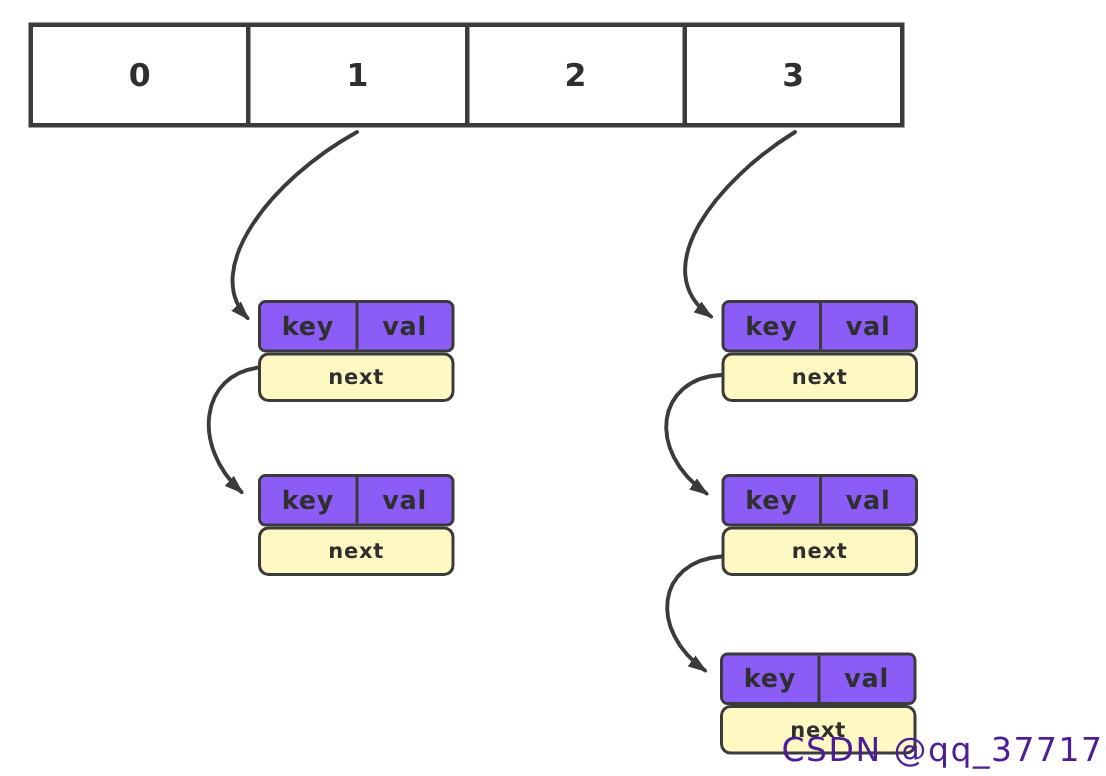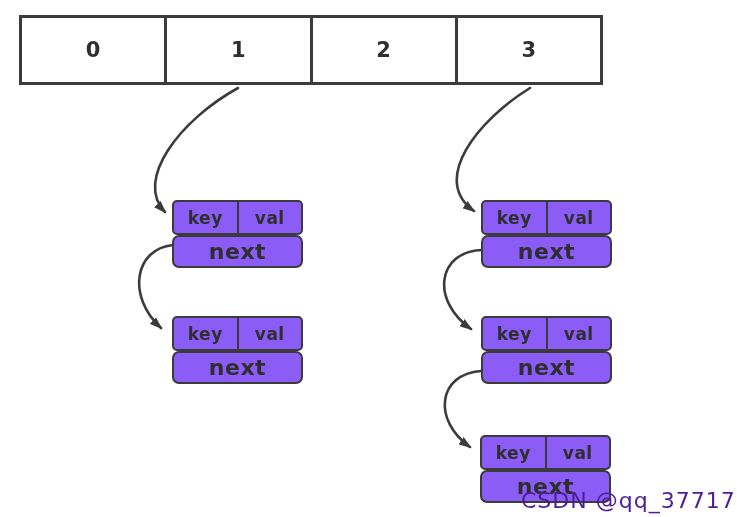--- a/index.html
+++ b/index.html
@@ -40,22 +40,22 @@
   .kv-cell{
     flex:1;display:flex;align-items:center;justify-content:center;
     font-size:17px;font-weight:bold;letter-spacing:0.5px;
     box-sizing:border-box;
   }
   .kv-cell.key{border-right:2.5px solid #3b3b3b;}
   .next-row{
     height:33px;
     border:2.5px solid #3b3b3b;border-radius:7px;
     display:flex;align-items:center;justify-content:center;
-    font-size:22px;font-weight:bold;letter-spacing:0.5px;
-    box-sizing:border-box;background:#8b5cf6;
+    font-size:14px;font-weight:bold;letter-spacing:0.5px;
+    box-sizing:border-box;background:#fef9c3;
   }
   
   .watermark{
     position:absolute;left:521px;top:488px;
     font-size:22px;color:#4c1d95;letter-spacing:1px;
     white-space:nowrap;
   }
 </style>
 </head>
 <body>

